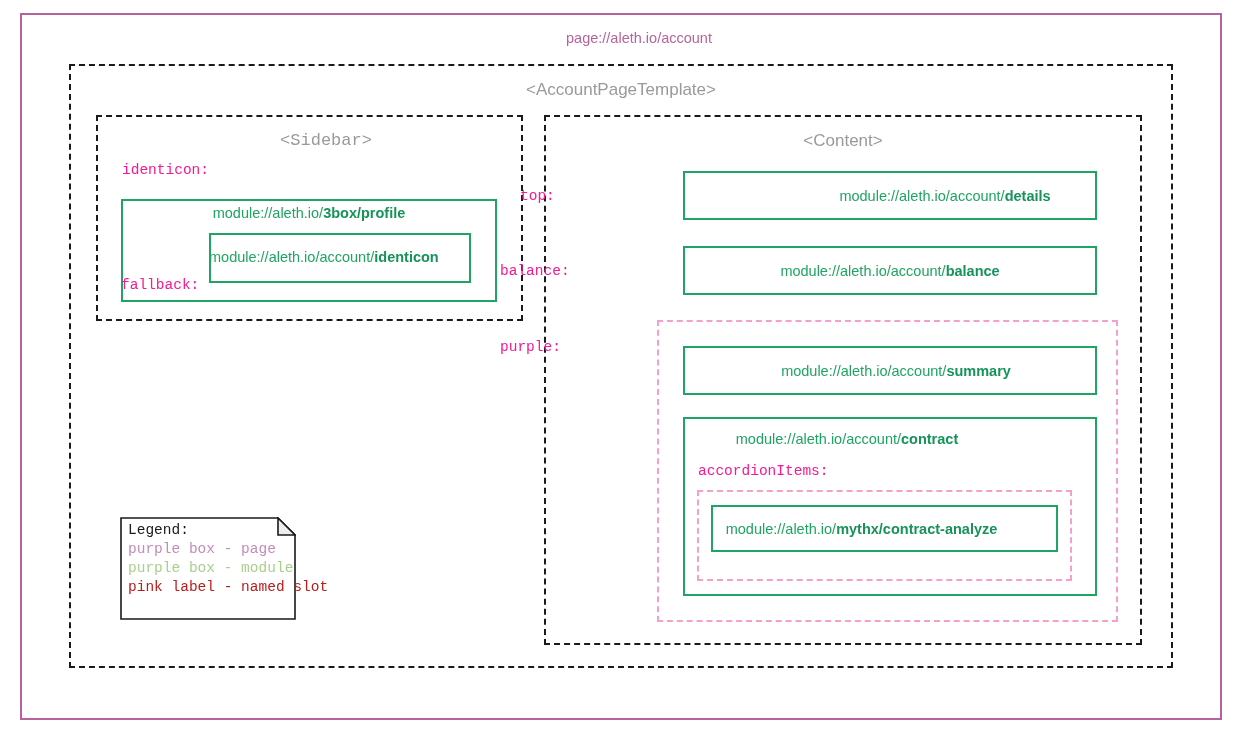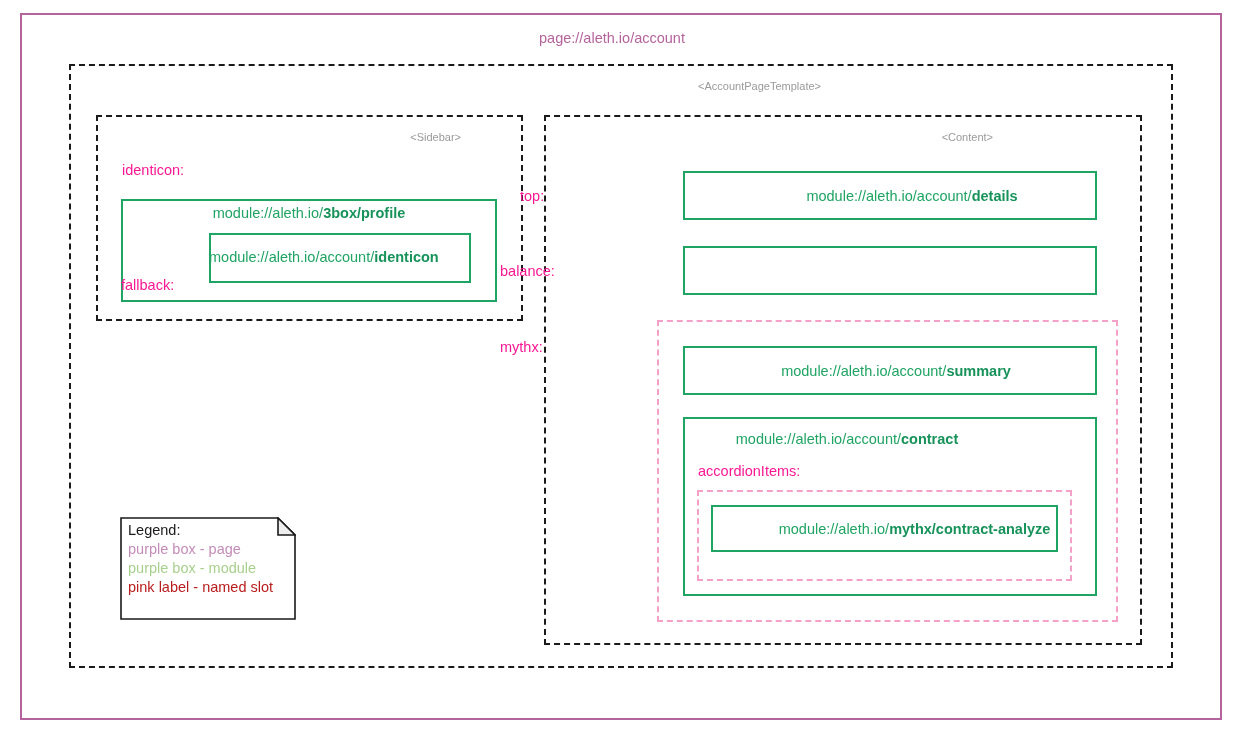--- a/index.html
+++ b/index.html
@@ -41,28 +41,29 @@
 
   
   .page-title {
     color: #b5639c;
     font-size: 14.5px;
     text-align: center;
     white-space: nowrap;
   }
   .tpl-title {
     color: #9a9a9a;
-    font-size: 11px;
-    text-align: right;
+    font-size: 17px;
+    text-align: center;
     white-space: nowrap;
   }
   .slot-label {
     color: #f81894;
     font-size: 14.5px;
     white-space: nowrap;
+    font-family: Liberation Mono, monospace;
   }
   .slot-label.right { text-align: left; }
   .module-label {
     color: #1fa463;
     font-size: 14.5px;
     text-align: center;
     white-space: nowrap;
   }
   .module-label b { font-weight: bold; color: #17935a; }
 
@@ -71,43 +72,44 @@
     background: #ffffff;
     font-size: 14.5px;
     line-height: 19px;
   }
   .legend-svg { position: absolute; left: 0; top: 0; }
   .legend-text {
     position: absolute;
     left: 8px;
     top: 4px;
     white-space: nowrap;
+    font-family: Liberation Mono, monospace;
   }
   .legend-text div { white-space: nowrap; }
   .lg-title  { color: #1a1a1a; }
   .lg-purple { color: #c48cb8; }
   .lg-green  { color: #a8d08d; }
   .lg-pink   { color: #b91c1c; }
 </style>
 </head>
 <body>
 
 <div id="canvas">
 
   <div class="abs page-box" style="left:20px; top:13px; width:1202px; height:707px;"></div>
 
-  <div class="abs page-title" style="left:412px; top:30px; width:400px;text-align:center;">page://aleth.io/account</div>
+  <div class="abs page-title" style="left:439px; top:30px; width:400px;text-align:center;">page://aleth.io/account</div>
 
   <div class="abs dashed-black" style="left:69px; top:64px; width:1104px; height:604px;"></div>
 
   <div class="abs tpl-title" style="left:421px; top:80px; width:400px;">&lt;AccountPageTemplate&gt;</div>
 
   <div class="abs dashed-black" style="left:96px; top:115px; width:427px; height:206px;"></div>
 
-  <div class="abs tpl-title" style="left:161px; top:131px; width:300px;">&lt;Sidebar&gt;</div>
+  <div class="abs tpl-title" style="left:176px; top:131px; width:300px;font-family:Liberation Mono, monospace;">&lt;Sidebar&gt;</div>
 
   <div class="abs slot-label" style="left:122px; top:162px;">identicon:</div>
 
   <div class="abs module-box" style="left:121px; top:199px; width:376px; height:103px;"></div>
 
   <div class="abs module-label" style="left:131px; top:205px; width:356px;">
     <span>module://aleth.io/</span><b>3box/profile</b>
   </div>
 
   <div class="abs slot-label right" style="left:121px; top:249px; width:79px;margin-top:28px;">fallback:</div>
@@ -119,30 +121,33 @@
   </div>
 
   <div class="abs dashed-black" style="left:544px; top:115px; width:598px; height:530px;"></div>
 
   <div class="abs tpl-title" style="left:693px; top:131px; width:300px;">&lt;Content&gt;</div>
 
   <div class="abs slot-label right" style="left:520px; top:188px; width:107px;">top:</div>
 
   <div class="abs module-box" style="left:683px; top:171px; width:414px; height:49px;"></div>
 
-  <div class="abs module-label" style="left:683px; top:188px; width:414px;padding-left:44px;">
+  <div class="abs module-label" style="left:716px; top:188px; width:414px;padding-left:44px;">
     <span>module://aleth.io/account/</span><b>details</b>
   </div>
 
   <div class="abs slot-label right" style="left:500px; top:263px; width:127px;">balance:</div>
 
   <div class="abs module-box" style="left:683px; top:246px; width:414px; height:49px;"></div>
 
+  <div class="abs module-label" style="left:683px; top:263px; width:414px;">
+    <span>module://aleth.io/account/</span><b>balance</b>
+  </div>
 
-  <div class="abs slot-label right" style="left:500px; top:339px; width:127px;">mythx:</div>
+  <div class="abs slot-label right" style="left:500px; top:339px; width:127px;">purple:</div>
 
   <div class="abs dashed-pink" style="left:657px; top:320px; width:461px; height:302px;"></div>
 
   <div class="abs module-box" style="left:683px; top:346px; width:414px; height:49px;"></div>
 
   <div class="abs module-label" style="left:683px; top:363px; width:426px;">
     <span>module://aleth.io/account/</span><b>summary</b>
   </div>
 
   <div class="abs module-box" style="left:683px; top:417px; width:414px; height:179px;"></div>
@@ -150,21 +155,21 @@
   <div class="abs module-label" style="left:683px; top:431px; width:328px;">
     <span>module://aleth.io/account/</span><b>contract</b>
   </div>
 
   <div class="abs slot-label" style="left:698px; top:463px;">accordionItems:</div>
 
   <div class="abs dashed-pink" style="left:697px; top:490px; width:375px; height:91px;"></div>
 
   <div class="abs module-box" style="left:711px; top:505px; width:347px; height:47px;"></div>
 
-  <div class="abs module-label" style="left:741px; top:521px; width:347px;">
+  <div class="abs module-label" style="left:688px; top:521px; width:347px;">
     <span>module://aleth.io/</span><b>mythx/contract-analyze</b>
   </div>
 
   <div class="abs legend" style="left:120px; top:517px; width:176px; height:103px;">
     <svg class="legend-svg" width="176" height="103" viewBox="0 0 176 103">
       <path d="M1,1 H158 L175,18 V102 H1 Z" fill="#ffffff" stroke="#1a1a1a" stroke-width="1.6"></path>
       <path d="M158,1 L175,18 H158 Z" fill="#eeeeee" stroke="#1a1a1a" stroke-width="1.6"></path>
     </svg>
     <div class="legend-text">
       <div class="lg-title">Legend:</div>

